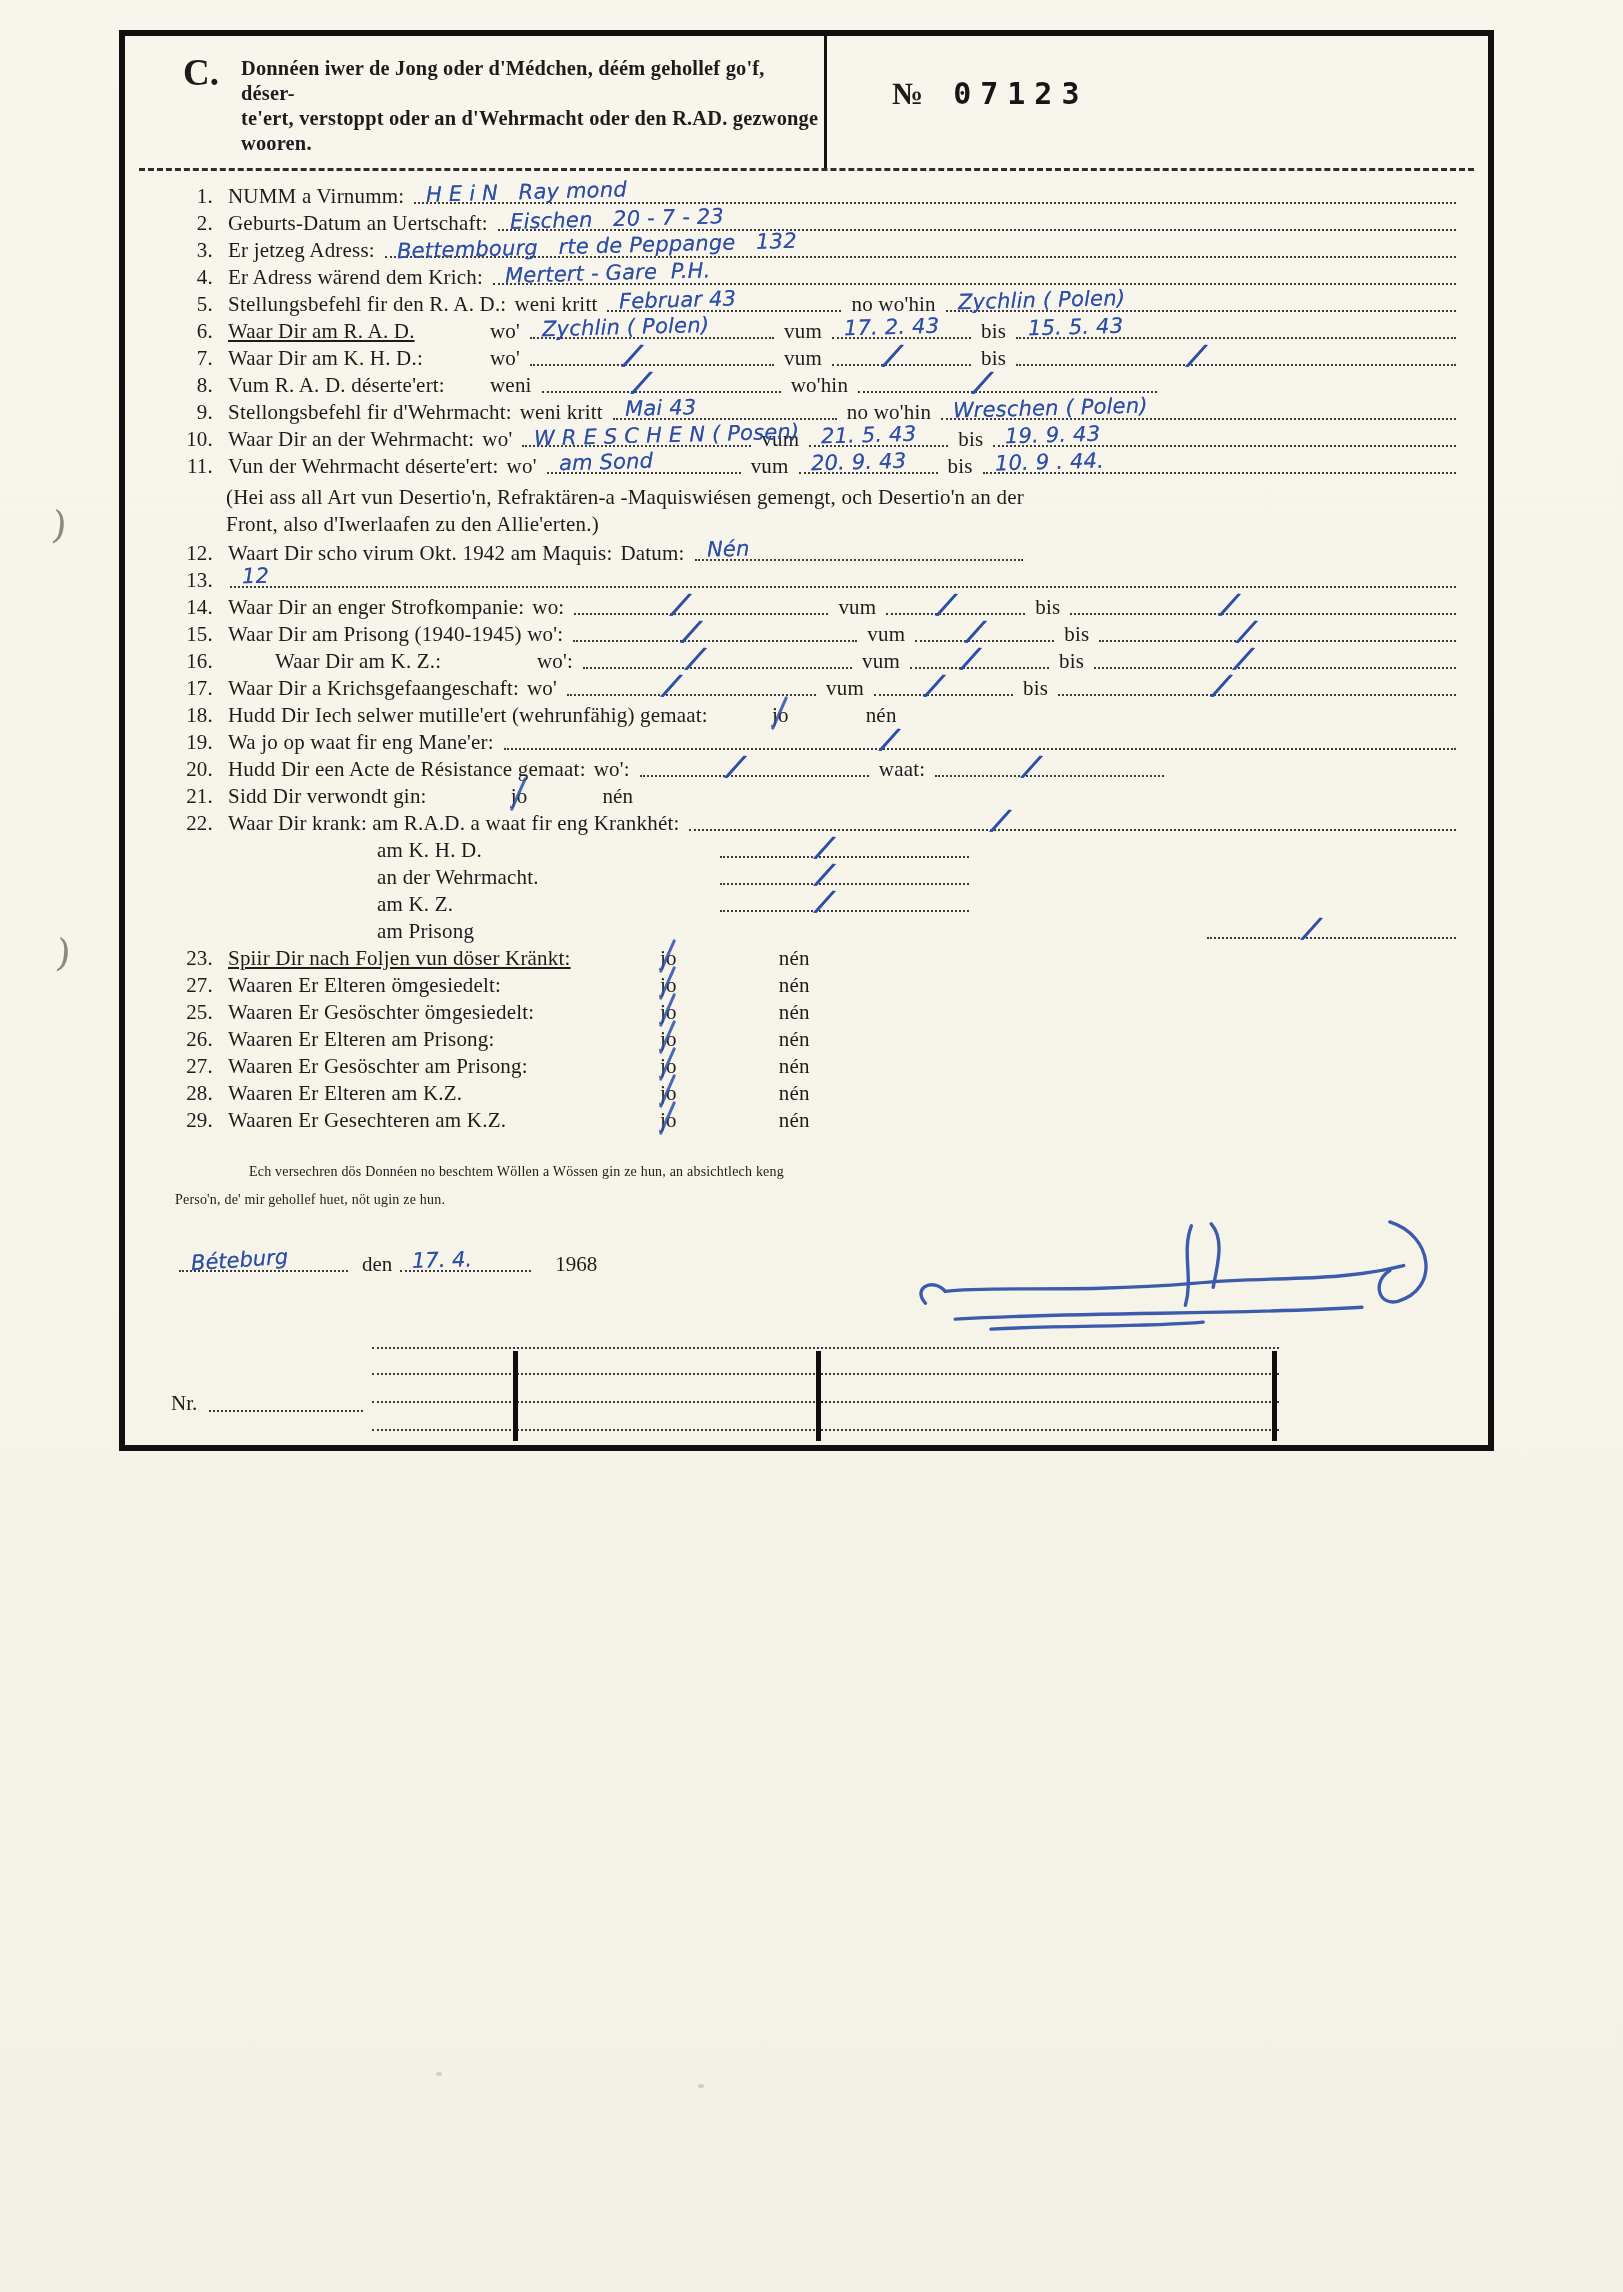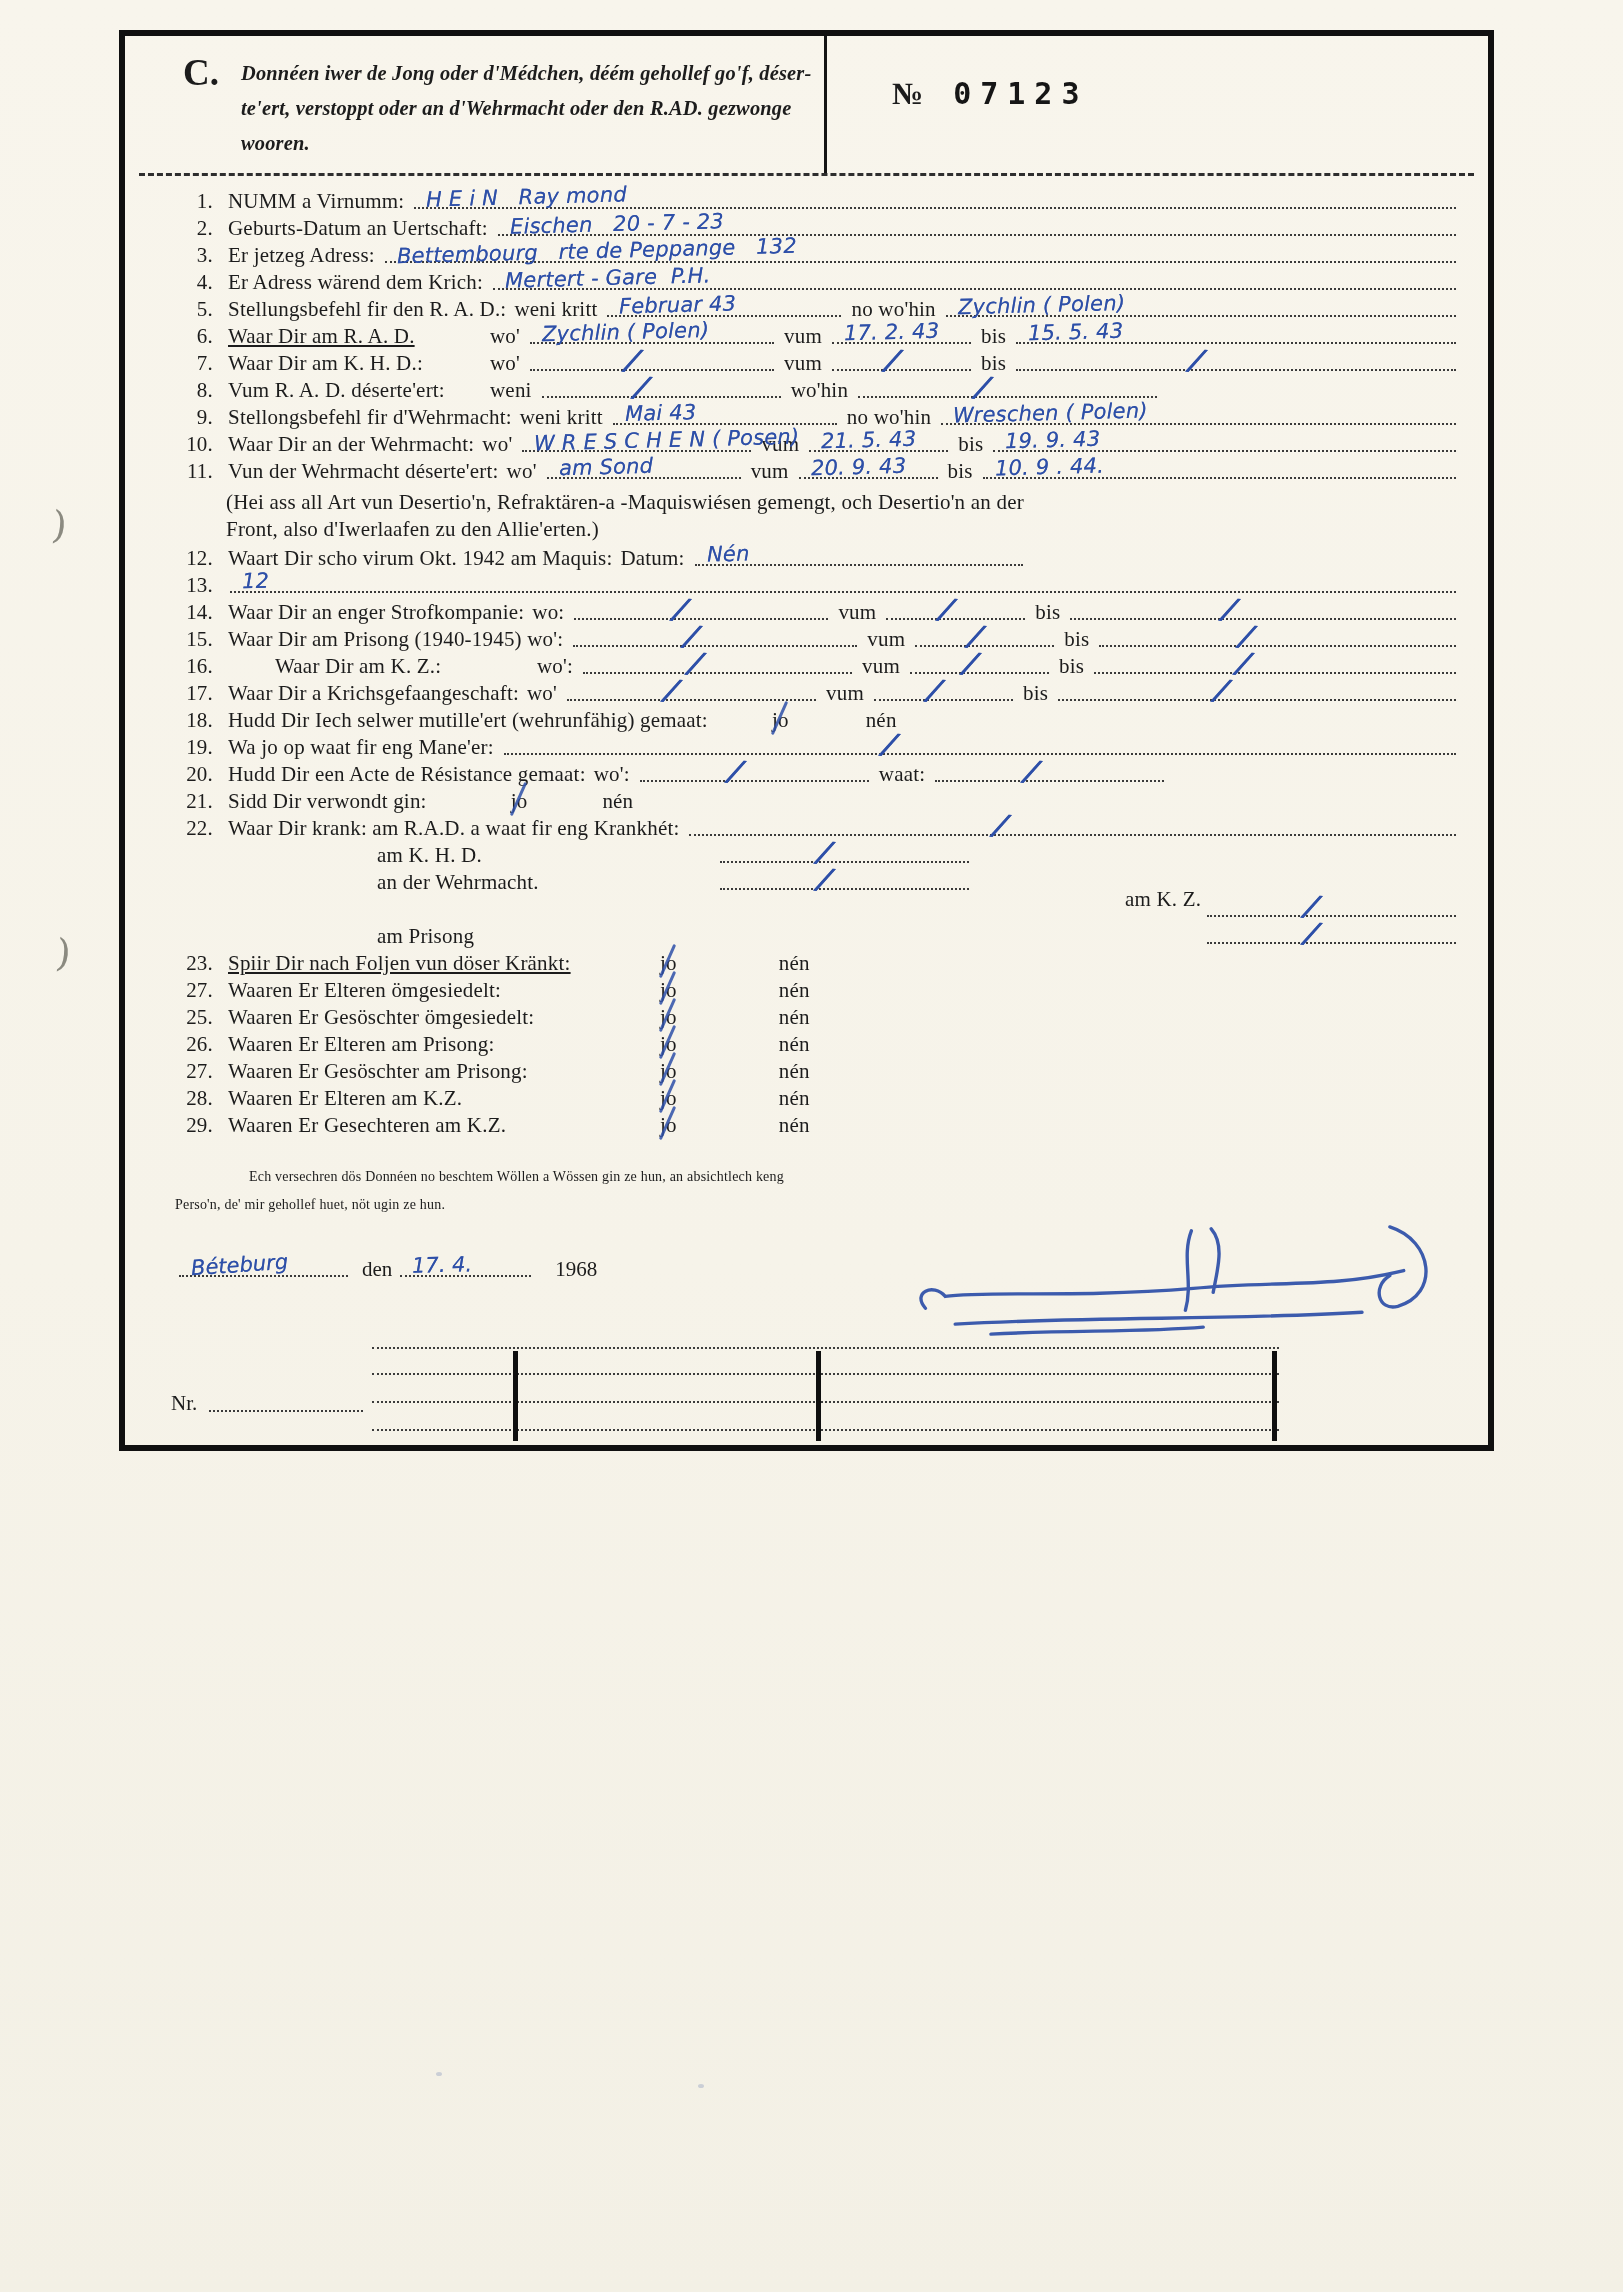--- a/index.html
+++ b/index.html
@@ -11,21 +11,21 @@
   .frame{
     position:absolute;left:119px;top:30px;width:1375px;height:1421px;
     border:6px solid #101010;box-sizing:border-box;background:transparent;
   }
   
   .header{
     position:relative;display:flex;margin:0 14px;padding:20px 16px 12px 44px;
     border-bottom:3px dashed #2e2e2e;min-height:88px;box-sizing:border-box;
   }
   .c-label{width:58px;font-size:37px;font-weight:700;line-height:34px;flex:none;}
-  .header-text{width:579px;font-weight:700;font-size:20.4px;line-height:35px;white-space:pre-line;letter-spacing:0.2px;flex:none;font-style:italic;}
+  .header-text{width:579px;font-weight:700;font-size:20.4px;line-height:25px;white-space:pre-line;letter-spacing:0.2px;flex:none;}
   .vline{position:absolute;left:685px;top:0;bottom:0;width:3px;background:#141414;}
   .doc-number{margin-left:72px;padding-top:20px;display:flex;align-items:baseline;gap:30px;}
   .num-symbol{font-size:31px;font-weight:700;}
   .num-val{font-family:"DejaVu Sans Mono", monospace;font-size:30px;font-weight:700;letter-spacing:9px;color:#161616;}
   
   .items{padding:14px 24px 0 44px;font-size:21px;letter-spacing:0.2px;}
   .form-row{display:flex;align-items:flex-end;height:27px;padding-bottom:3px;box-sizing:border-box;}
   .form-row.para{height:auto;padding:2px 0 4px 0;}
   .row-num{width:44px;min-width:44px;text-align:right;padding-right:13px;flex:none;}
   .row-content{display:flex;align-items:flex-end;flex:1;min-width:0;}
@@ -402,21 +402,21 @@
           <span class="row-num"></span>
           <div class="row-content" style="padding-left: 149px;">
             <span class="lab" style="width: 333px;">an der Wehrmacht.</span>
             <span class="fill" style="width: 249px;">
               <span class="hw slash">/</span>
             </span>
           </div>
         </div>
         <div class="form-row">
           <span class="row-num"></span>
-          <div class="row-content" style="padding-left: 149px; flex-direction: column;">
+          <div class="row-content" style="padding-left: 149px;">
             <span class="lab" style="width: 333px;">am K. Z.</span>
             <span class="fill" style="width: 249px;">
               <span class="hw slash">/</span>
             </span>
           </div>
         </div>
         <div class="form-row">
           <span class="row-num"></span>
           <div class="row-content" style="padding-left: 149px; justify-content: space-between;">
             <span class="lab" style="width: 333px;">am Prisong</span>

